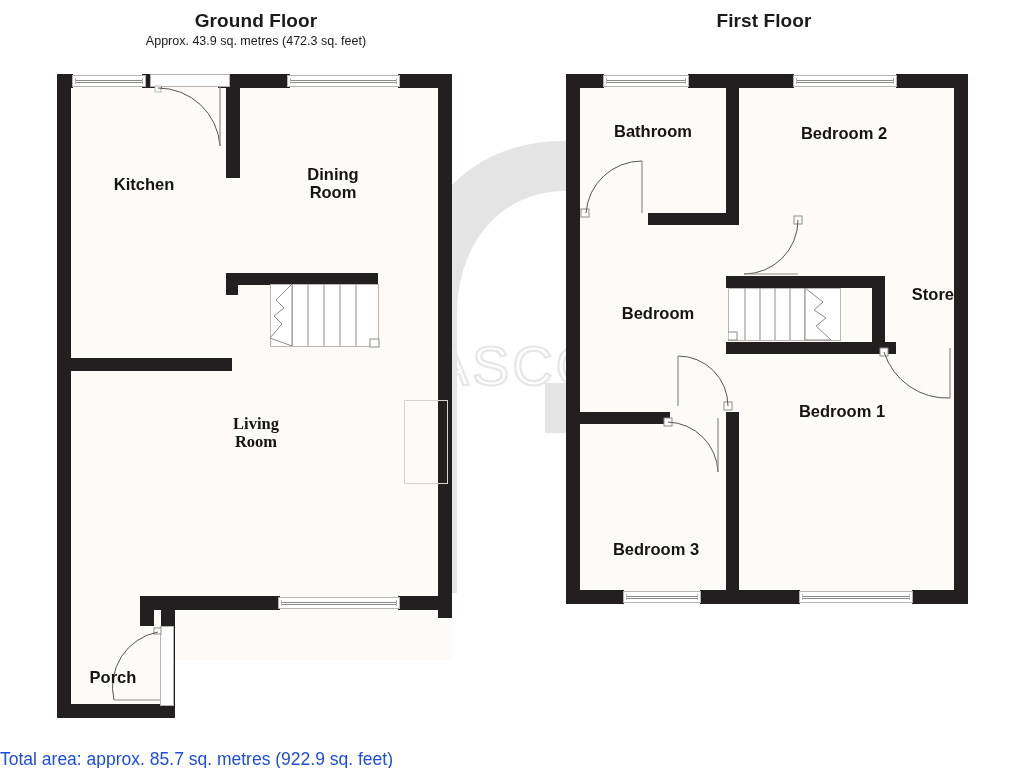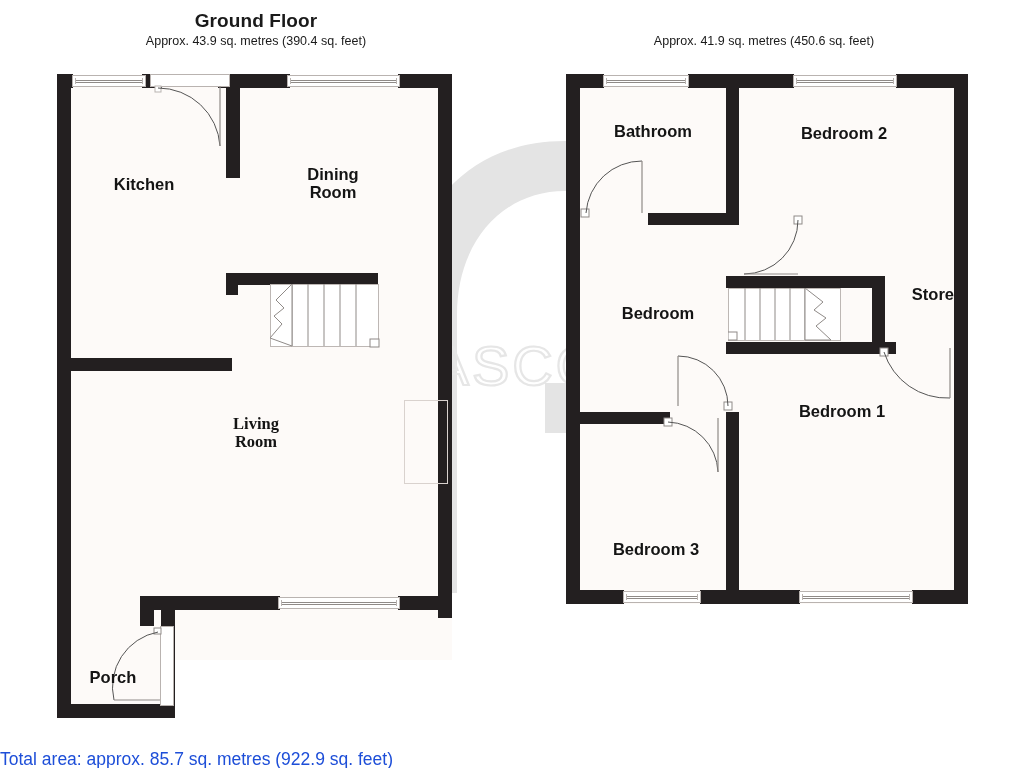--- a/index.html
+++ b/index.html
@@ -135,23 +135,23 @@
     white-space: pre-line;
     font-size: 16.5px;
   }
 </style>
 </head>
 <body>
 
 <div id="plan-root">
 
   <div class="floor-title" id="gf-title">Ground Floor</div>
-  <div class="floor-sub" id="gf-sub">Approx. 43.9 sq. metres (390.4 sq. feet)</div>
-
-  <div class="floor-sub" id="ff-sub">Approx. 41.9 sq. metres (450.6 sq. feet)</div>
+  <div class="floor-sub" id="gf-sub">Approx. 43.9 sq. metres (472.3 sq. feet)</div>
+
+  <div class="floor-title" id="ff-title">First Floor</div>
 
   <div id="watermark">
     <svg viewBox="0 0 340 460" xmlns="http://www.w3.org/2000/svg">
 
       <path d="M170 8
                C 72 8, 10 78, 10 182
                L 10 460
                L 62 460
                L 62 182
                C 62 108, 108 58, 170 58

